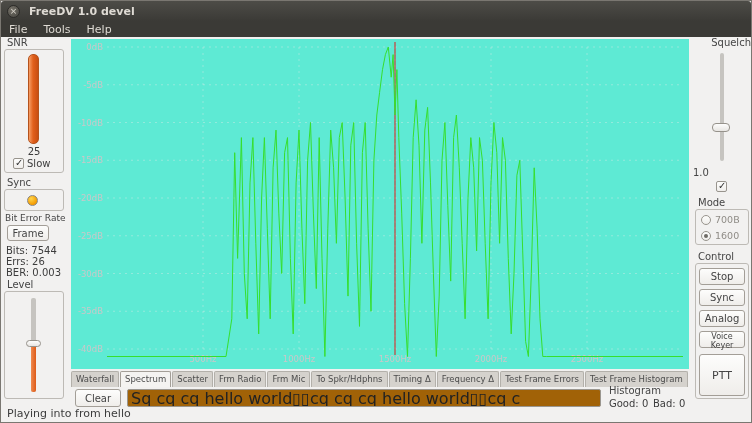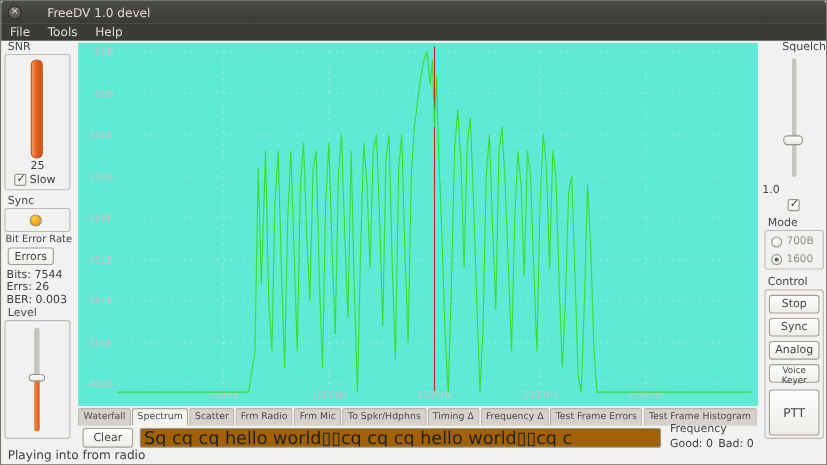--- a/index.html
+++ b/index.html
@@ -5,21 +5,21 @@
   *{box-sizing:border-box;margin:0;padding:0}
   body{margin:0;background:#ffffff;font-family:"DejaVu Sans",sans-serif}
   .window{position:relative;width:752px;height:423px;background:#f2f1f0;border:1px solid #7a7771;
           overflow:hidden;font-size:11px;color:#3c3c3c}
   
   .titlebar{position:absolute;left:0;top:0;right:0;height:20px;
             background:linear-gradient(#4d4c47,#3b3a36);display:flex;align-items:center;border-radius:3px 3px 0 0}
   .close-btn{width:13px;height:13px;border-radius:50%;margin-left:6px;
              background:radial-gradient(circle at 35% 30%,#767269,#45443f);
              border:1px solid #2c2b28;color:#d8d4cc;font-size:9px;line-height:11px;text-align:center;cursor:default}
-  .win-title{margin-left:23px;color:#dfdbd4;font-weight:normal;font-size:11px}
+  .win-title{margin-left:9px;color:#dfdbd4;font-weight:bold;font-size:11px}
   
   .menubar{position:absolute;left:0;top:20px;right:0;height:16px;background:#3b3a36;
            display:flex;align-items:center;padding-left:8px;gap:16px}
   .menu-item{color:#dfdbd4;font-size:11px;line-height:15px}
   
   .grouplabel{position:absolute;font-size:10px;color:#454545}
   .groupbox{position:absolute;border:1px solid #bdbab5;border-radius:3px}
   
   .snr-gauge{position:absolute;left:23px;top:4px;width:11px;height:90px;border-radius:5px;
              border:1px solid #b5521c;background:linear-gradient(to right,#f59e66,#e2601c 45%,#c84e12)}
@@ -96,21 +96,21 @@
       <span>Slow</span>
     </div>
   </div>
 
   <div class="grouplabel" style="left:6px;top:176px">Sync</div>
   <div class="groupbox" style="left:3px;top:188px;width:60px;height:22px">
     <div class="led"></div>
   </div>
 
   <div class="grouplabel" style="left:4px;top:212px;font-size:9px">Bit Error Rate</div>
-  <button class="btn" style="position:absolute;left:6px;top:224px;width:42px;height:16px">Errors</button>
+  <button class="btn" style="position:absolute;left:6px;top:224px;width:42px;height:16px">Frame</button>
   <div class="small-txt" style="left:5px;top:244px">Bits: 7544</div>
   <div class="small-txt" style="left:5px;top:255px">Errs: 26</div>
   <div class="small-txt" style="left:5px;top:266px">BER: 0.003</div>
 
   <div class="grouplabel" style="left:6px;top:278px">Level</div>
   <div class="groupbox" style="left:3px;top:290px;width:60px;height:108px">
     <div class="vtrack" style="left:26px;top:6px;width:5px;height:94px">
       <div class="vfill" style="height:48px"></div>
       <div class="slider-handle" style="left:-5px;top:42px;width:15px;height:7px"></div>
     </div>
@@ -159,21 +159,21 @@
       <div class="tab">Frm Mic</div>
       <div class="tab">To Spkr/Hdphns</div>
       <div class="tab">Timing Δ</div>
       <div class="tab">Frequency Δ</div>
       <div class="tab">Test Frame Errors</div>
       <div class="tab">Test Frame Histogram</div>
     </div>
 
   <button class="btn clear-btn">Clear</button>
   <input class="tx-input" type="text" value="Sq cq cq hello world▯▯cq cq cq hello world▯▯cq c" style="">
-  <div class="checksums-label">Frequency</div>
+  <div class="checksums-label">Histogram</div>
   <div class="checksum-good">Good: 0</div>
   <div class="checksum-bad">Bad: 0</div>
 
   <div class="grouplabel" style="left:692px;top:36px;width:58px;text-align:right">Squelch</div>
   <div class="vtrack" style="left:719px;top:52px;width:4px;height:108px"></div>
   <div class="slider-handle" style="left:711px;top:122px;width:18px;height:9px"></div>
   <div class="grouplabel" style="left:692px;top:166px;width:58px;text-align:left">1.0</div>
   <span class="checkbox checked" style="position:absolute;left:715px;top:180px"></span>
 
   <div class="grouplabel" style="left:697px;top:196px">Mode</div>
@@ -191,16 +191,16 @@
   <div class="grouplabel" style="left:697px;top:250px">Control</div>
   <div class="groupbox" style="left:694px;top:262px;width:54px;height:136px">
     <button class="btn" style="position:absolute;left:3px;top:4px;width:46px;height:17px">Stop</button>
     <button class="btn" style="position:absolute;left:3px;top:25px;width:46px;height:17px">Sync</button>
     <button class="btn" style="position:absolute;left:3px;top:46px;width:46px;height:17px">Analog</button>
     <button class="btn" style="position:absolute;left:3px;top:67px;width:46px;height:17px;font-size:8px">Voice Keyer</button>
     <button class="btn" style="position:absolute;left:3px;top:90px;width:46px;height:42px;font-size:11px">PTT</button>
   </div>
 
   <div class="statusbar">
-    <span>Playing into from radio</span>
+    <span>Playing into from hello</span>
   </div>
 
 </div>
 
 </body></html>

